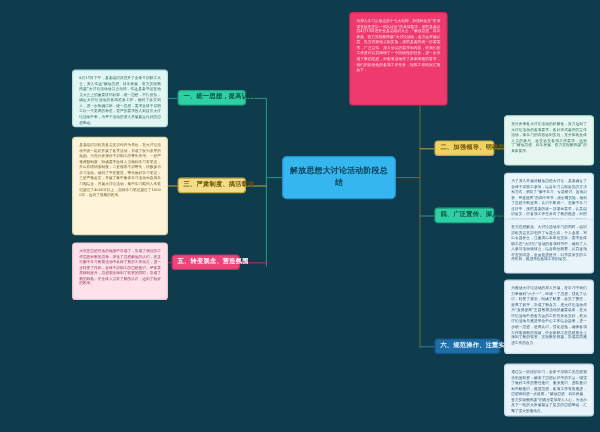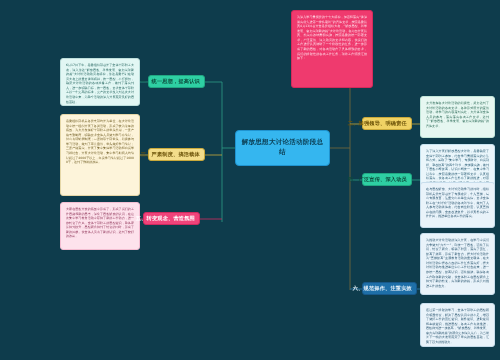--- a/index.html
+++ b/index.html
@@ -9,21 +9,21 @@
     font-family:"DejaVu Sans","Liberation Sans",sans-serif;
     position:relative;
   }
   #canvas{position:absolute;left:0;top:0;width:500px;height:360px;}
   svg#links{position:absolute;left:0;top:0;width:500px;height:360px;pointer-events:none;}
 
   .node{
     position:absolute;
     box-sizing:border-box;
     border-radius:3px;
-    display:flex;align-items:center;justify-content:flex-end;
+    display:flex;align-items:center;justify-content:flex-start;
     text-align:center;
     letter-spacing:.2px;
     line-height:1.25;
     padding:2px 4px;
     font-size:5.2px;
     font-weight:bold;
     white-space:nowrap;
   }
   .root{
     background:#35b6ef;color:#0b3d52;border:1px solid #1f93cf;

